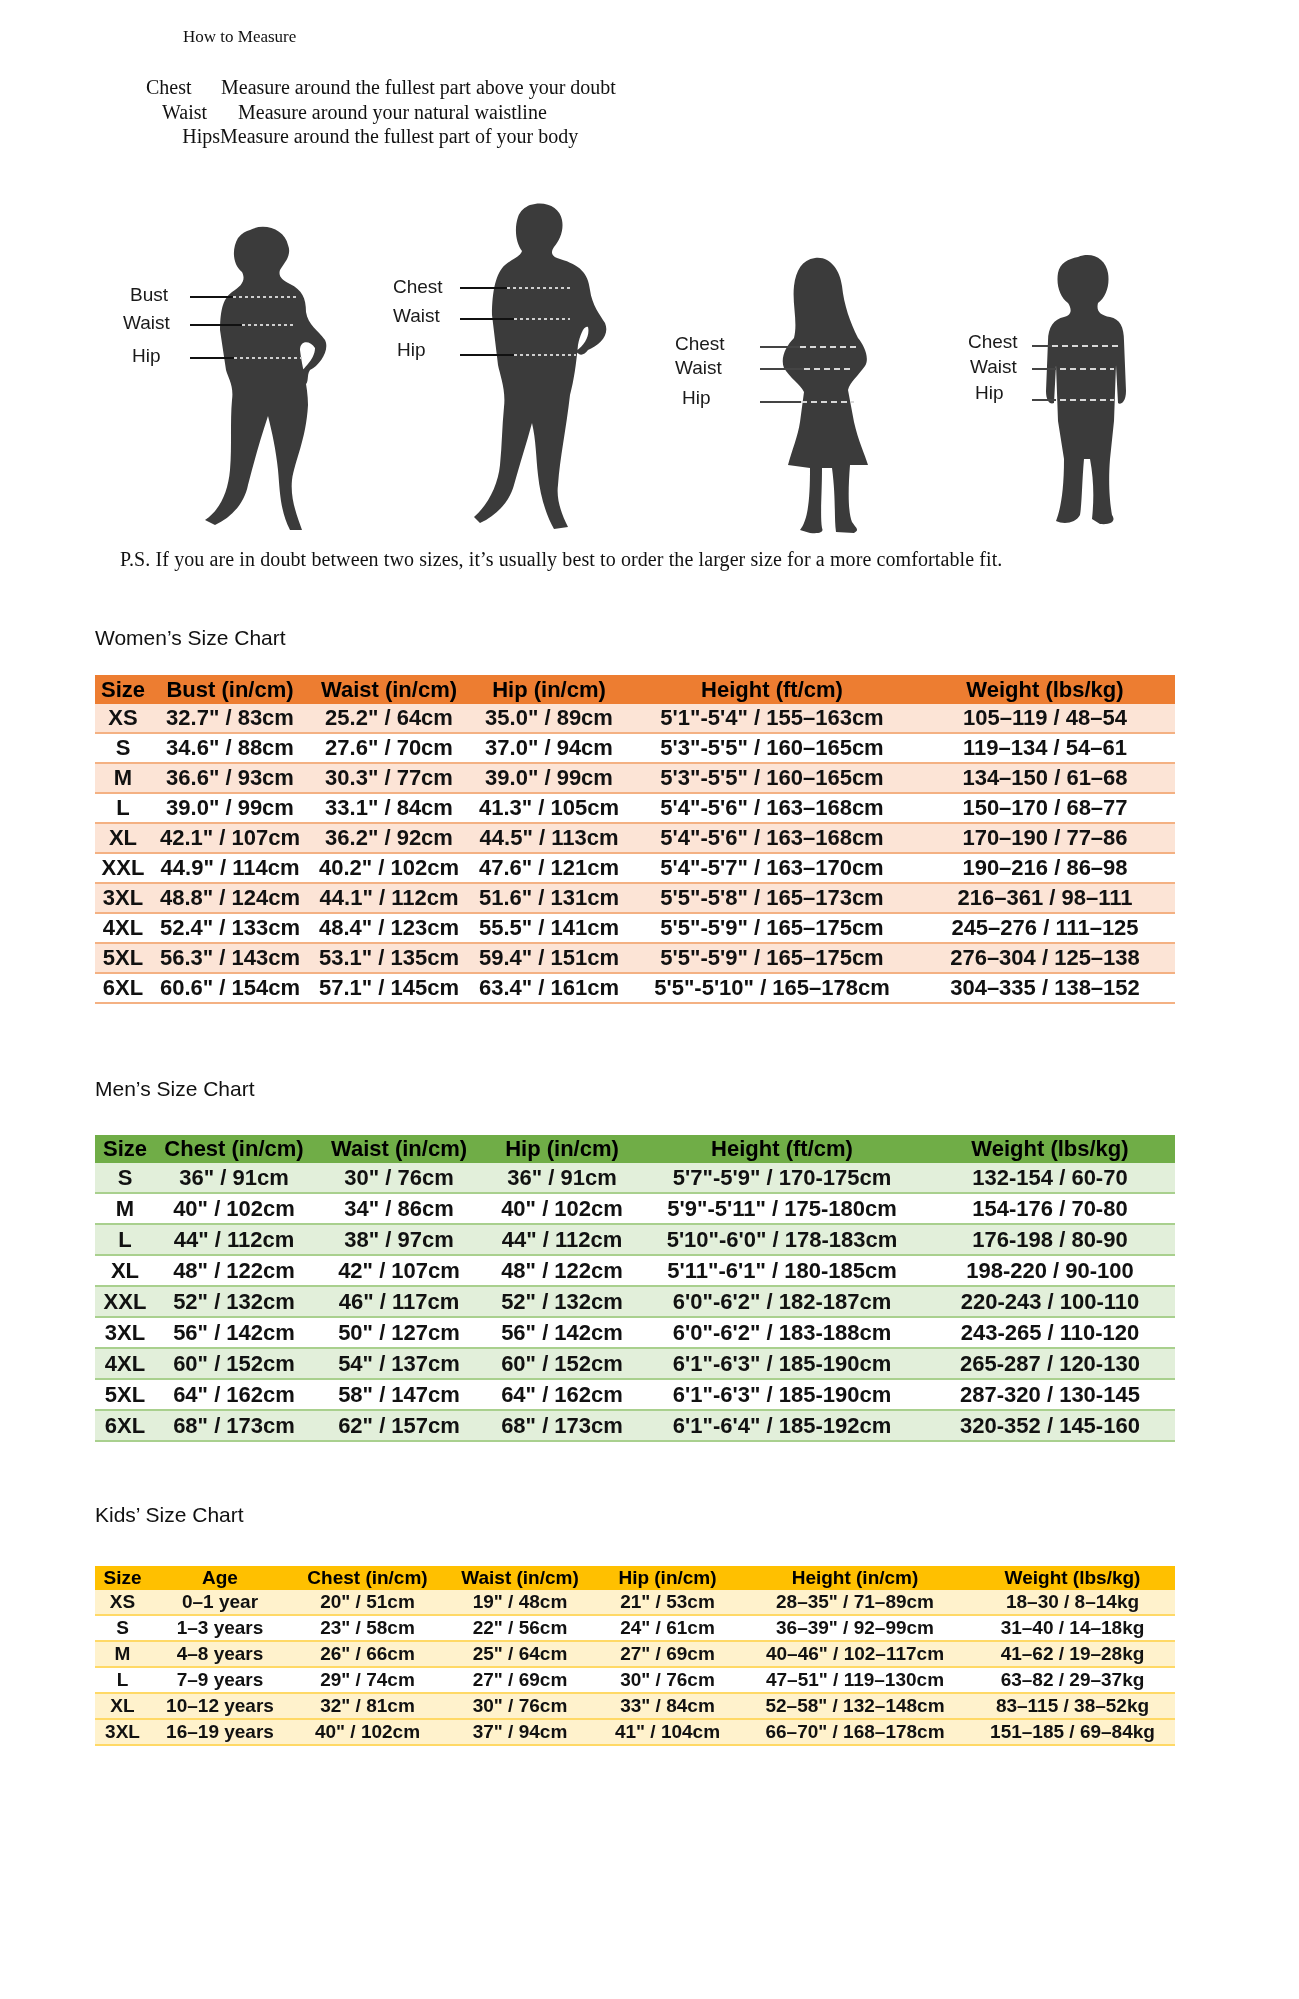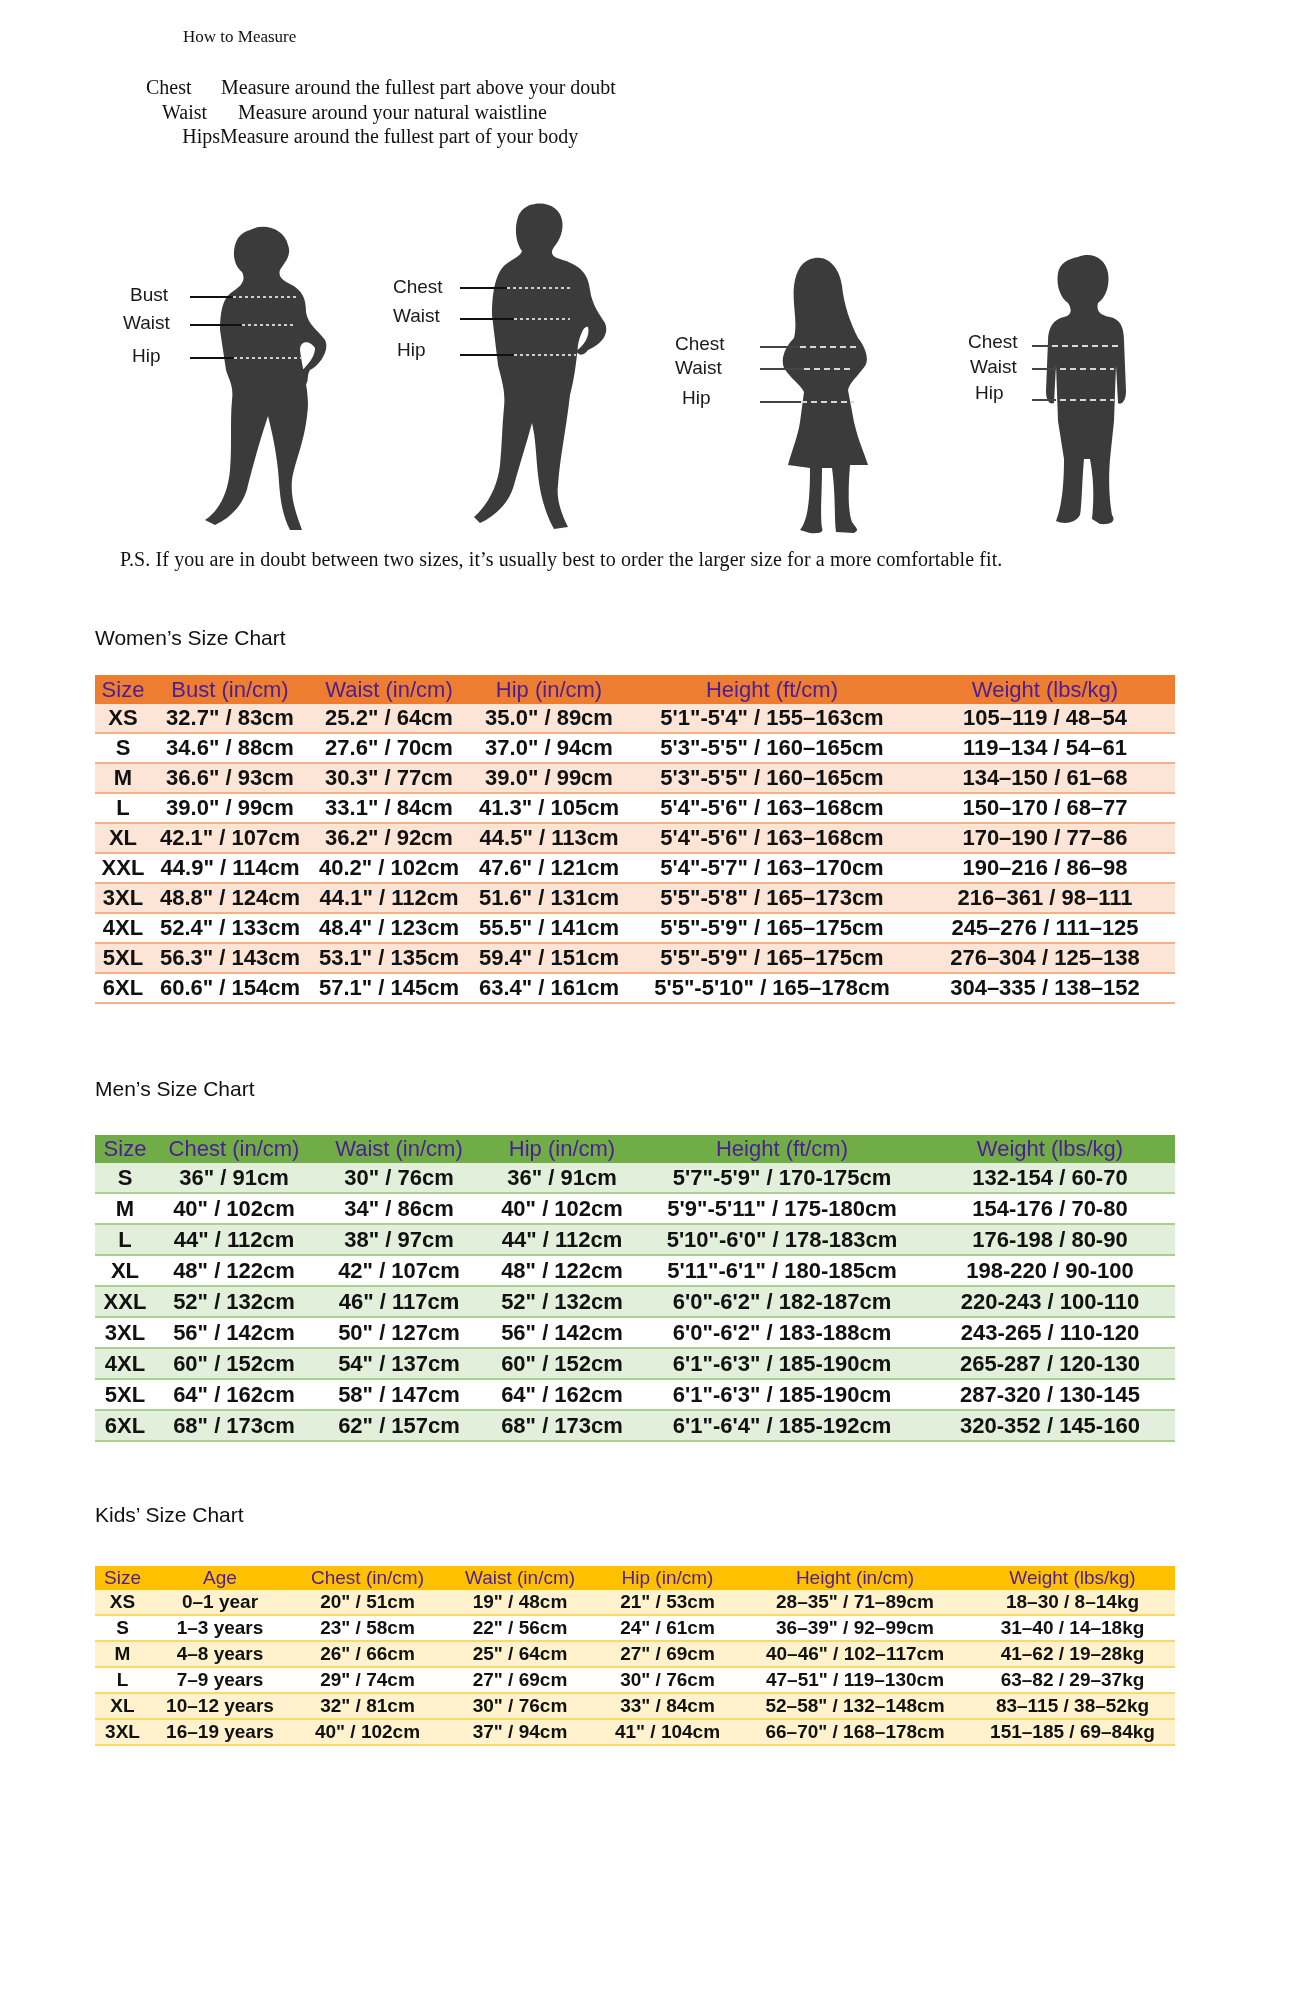--- a/index.html
+++ b/index.html
@@ -20,21 +20,21 @@
   .fig-label { position:absolute; font-family:"Liberation Sans","DejaVu Sans",sans-serif; font-size:19px; color:#1a1a1a; }
 
   #ps-note { position:absolute; left:120px; top:548px; font-size:20px; white-space:nowrap; letter-spacing:0.1px; }
 
   .chart-title { position:absolute; left:95px; font-size:21px; color:#111; }
   #women-title { top:626px; }
   #men-title { top:1077px; }
   #kids-title { top:1503px; }
 
   table.size-table { position:absolute; left:95px; width:1080px; border-collapse:collapse; table-layout:fixed; font-family:"Liberation Sans","DejaVu Sans",sans-serif; font-weight:bold; color:#111; }
-  table.size-table th { color:#4c1d95; font-weight:normal; padding:0; text-align:center; white-space:nowrap; }
+  table.size-table th { color:#000000; font-weight:bold; padding:0; text-align:center; white-space:nowrap; }
   table.size-table td { padding:0; text-align:center; white-space:nowrap; }
 
   #women-table { top:675px; font-size:22px; }
   #women-table th { background:#ed7d31; height:29px; font-size:22px; }
   #women-table td { height:28px; border-bottom:2px solid #f4b183; }
   #women-table tr.odd td { background:#fce4d6; }
   #women-table tr.even td { background:#ffffff; }
 
   #men-table { top:1135px; font-size:22px; }
   #men-table th { background:#70ad47; height:28px; font-size:22px; }

